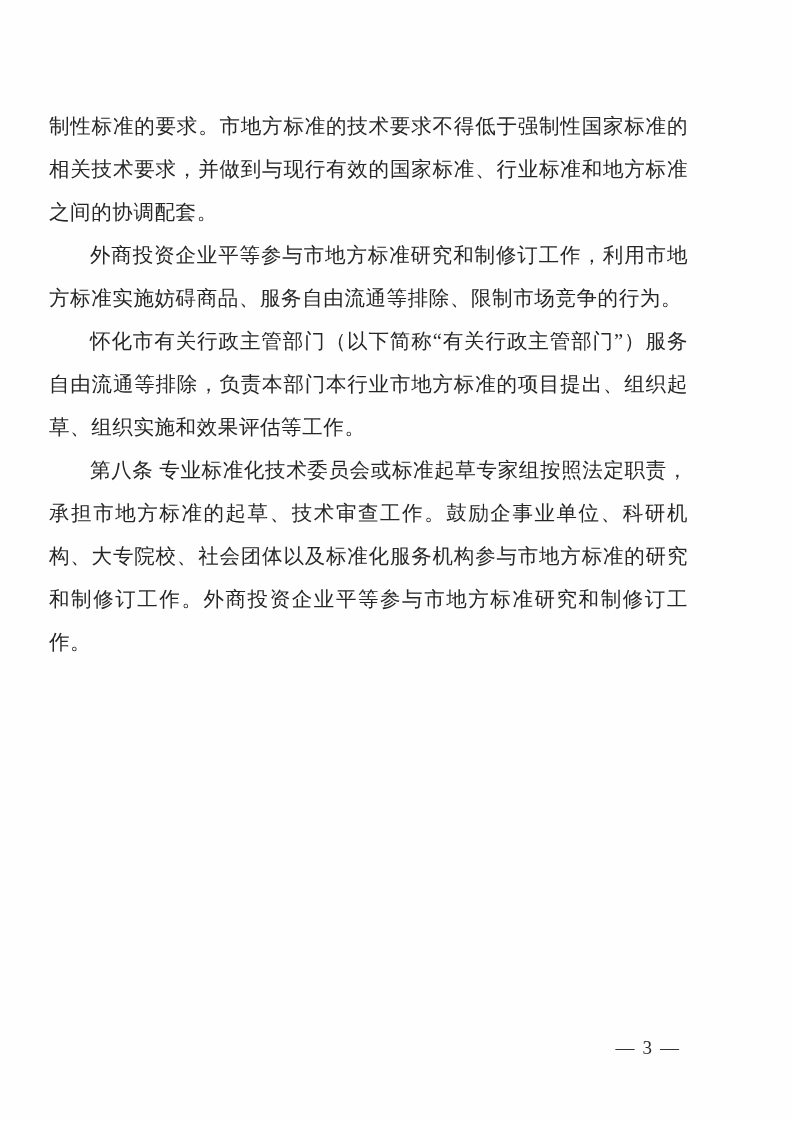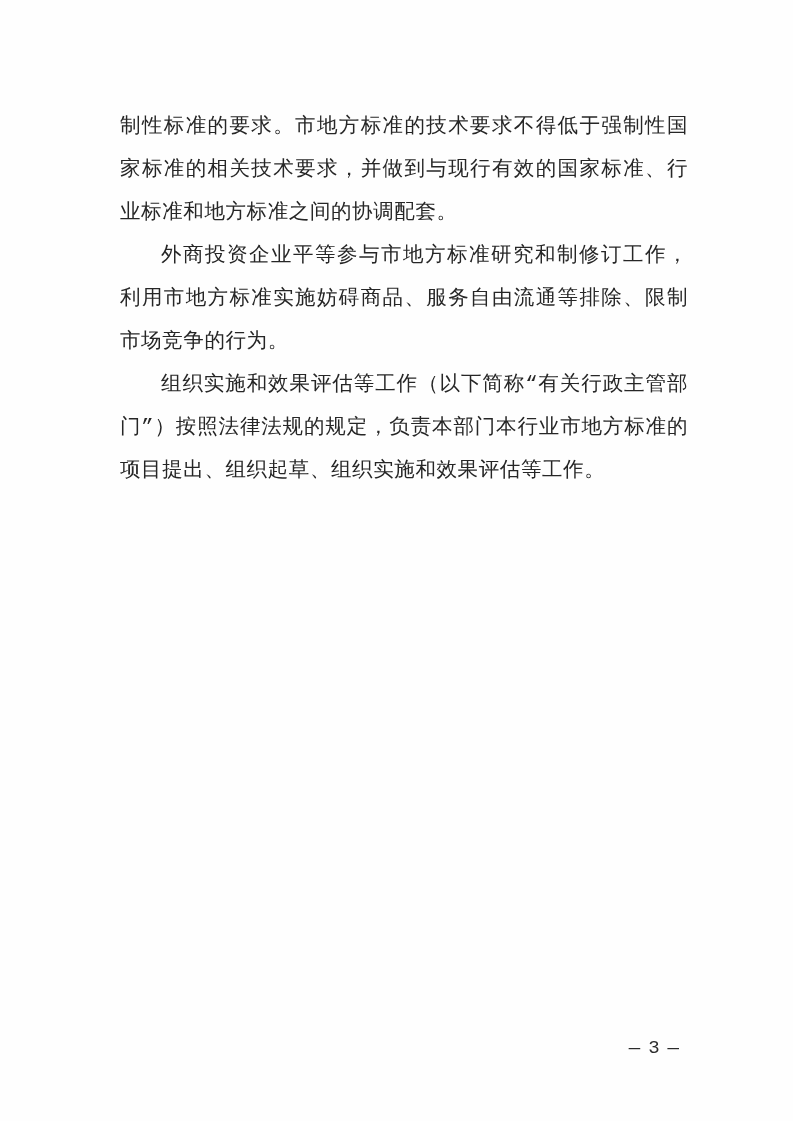--- a/index.html
+++ b/index.html
@@ -12,23 +12,22 @@
     background: #ffffff;
     font-family: "Liberation Serif", "DejaVu Serif", serif;
     color: #2b2b2b;
     overflow: hidden;
   }
   .page {
     position: relative;
     width: 793px;
     height: 1121px;
     box-sizing: border-box;
-    padding: 105px 105px 60px 120px;
+    padding: 105px 105px 60px 49px;
     background: #fefefe;
-    font-family: Liberation Mono, monospace;
   }
   .body-text {
     font-size: 20.5px;
     line-height: 43px;
     text-align: justify;
     text-justify: inter-ideograph;
     letter-spacing: 0.6px;
     color: #262626;
   }
   .body-text p {
@@ -57,20 +56,21 @@
   }
 </style>
 </head>
 <body>
 
 <div class="page">
 
   <div class="body-text">
     <p>制性标准的要求。市地方标准的技术要求不得低于强制性国家标准的相关技术要求，并做到与现行有效的国家标准、行业标准和地方标准之间的协调配套。</p>
     <p class="indent">外商投资企业平等参与市地方标准研究和制修订工作，利用市地方标准实施妨碍商品、服务自由流通等排除、限制市场竞争的行为。</p>
-    <p class="indent">组织实施和效果评估等工作（以下简称“有关行政主管部门”）按照法律法规的规定，负责本部门本行业市地方标准的项目提出、组织起草、组织实施和效果评估等工作。</p>
+    <p class="indent">怀化市有关行政主管部门（以下简称“有关行政主管部门”）服务自由流通等排除，负责本部门本行业市地方标准的项目提出、组织起草、组织实施和效果评估等工作。</p>
+    <p class="indent">第八条 专业标准化技术委员会或标准起草专家组按照法定职责，承担市地方标准的起草、技术审查工作。鼓励企事业单位、科研机构、大专院校、社会团体以及标准化服务机构参与市地方标准的研究和制修订工作。外商投资企业平等参与市地方标准研究和制修订工作。</p>
   </div>
 
   <div class="page-number">
     <span class="dash">—</span><span class="num">3</span><span class="dash">—</span>
   </div>
 
 </div>
 
 </body></html>

